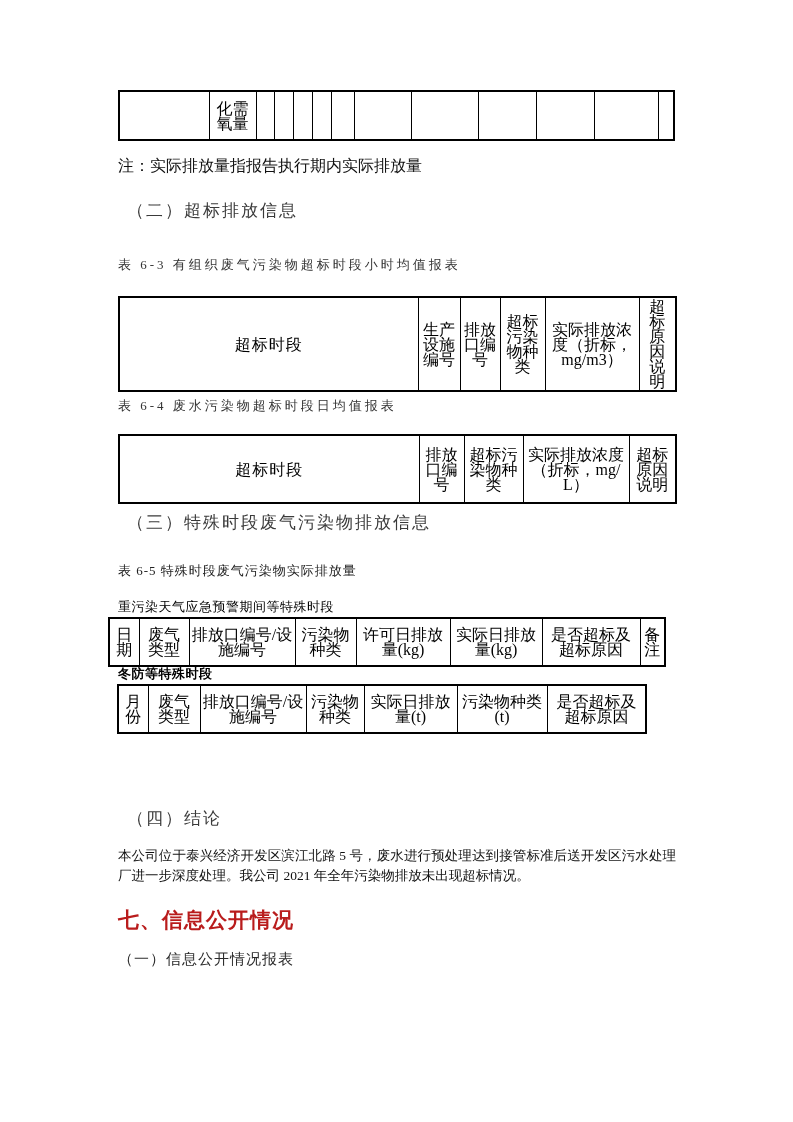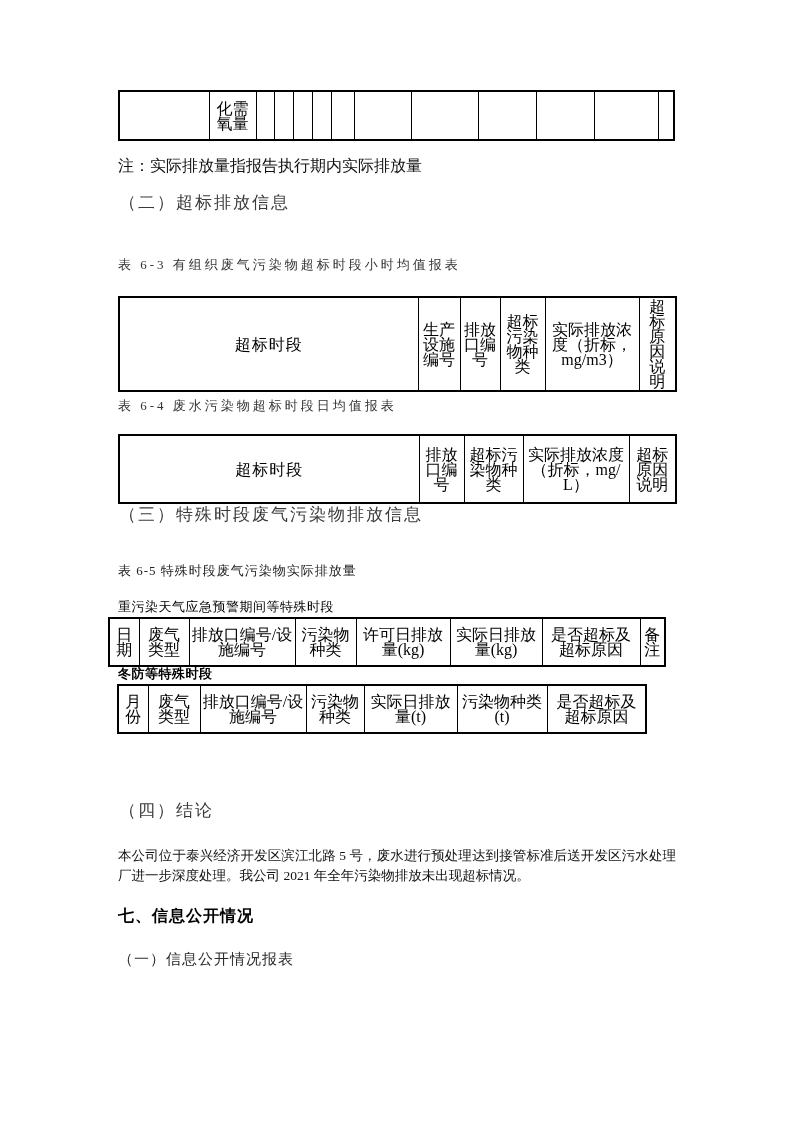--- a/index.html
+++ b/index.html
@@ -35,21 +35,21 @@
   .t63 th{height:78px;}
   .t64{left:118px;top:434px;width:559px;}
   .t64 th{height:64px;}
   .tspecial{left:108px;top:617px;width:558px;}
   .twinter{left:117px;top:684px;width:448px;}
   .tspecial th,.twinter th{height:44px;}
   .wide-th{font-size:13px;letter-spacing:1px;}
   .note{left:118px;top:156px;font-size:16px;color:#111;}
   .sec{
     font-size:17px;letter-spacing:2px;color:#3a3a3a;
-    margin:0;font-weight:normal;
+    margin:8px;font-weight:normal;
   }
   .sec2{left:119px;top:191px;}
   .sec3{left:119px;top:503px;}
   .sec4{left:119px;top:799px;}
   .caption{
     font-size:13px;color:#333;letter-spacing:3px;
     width:559px;left:118px;
   }
   .cap63{top:256px;}
   .cap64{top:397px;}
@@ -58,21 +58,21 @@
   .heavy{top:598px;}
   .winter{top:665px;font-weight:bold;}
   .para{
     left:118px;top:846px;width:558px;
     font-size:13.5px;line-height:20px;
     text-align:justify;color:#111;
   }
   .h7{
     left:118px;top:906px;
     font-family:"Liberation Sans","DejaVu Sans",sans-serif;
-    font-size:16px;font-weight:bold;color:#000000;
+    font-size:21px;font-weight:bold;color:#b91c1c;
     letter-spacing:1px;margin:0;
   }
   .h71{left:118px;top:950px;font-size:15px;color:#2b2b2b;letter-spacing:1px;}
 </style>
 </head>
 <body>
 
 <div class="page">
 
   <table class="doc-table abs top-table">

